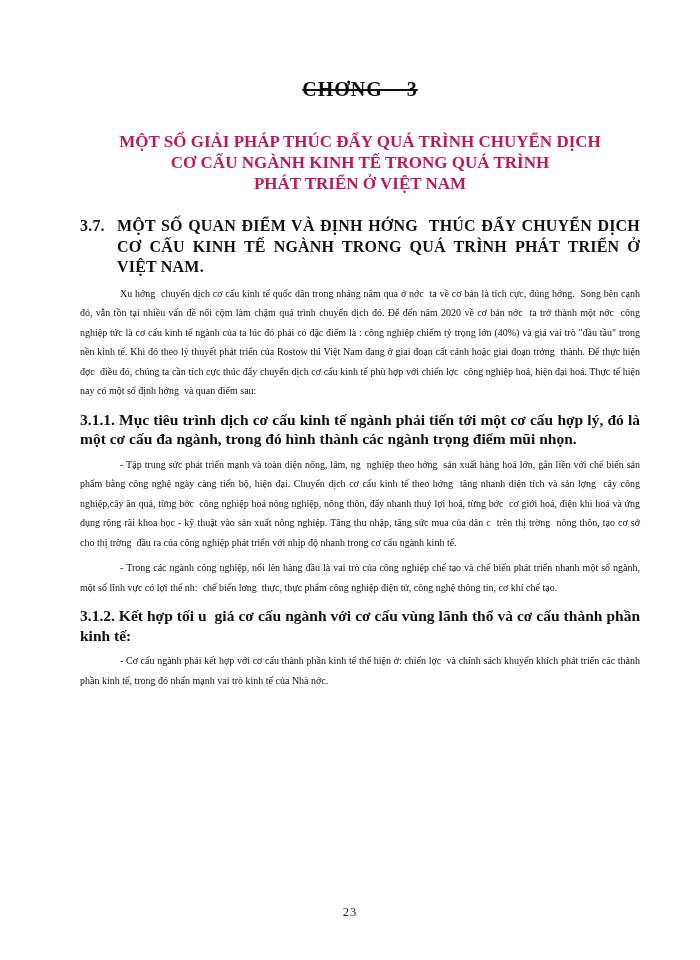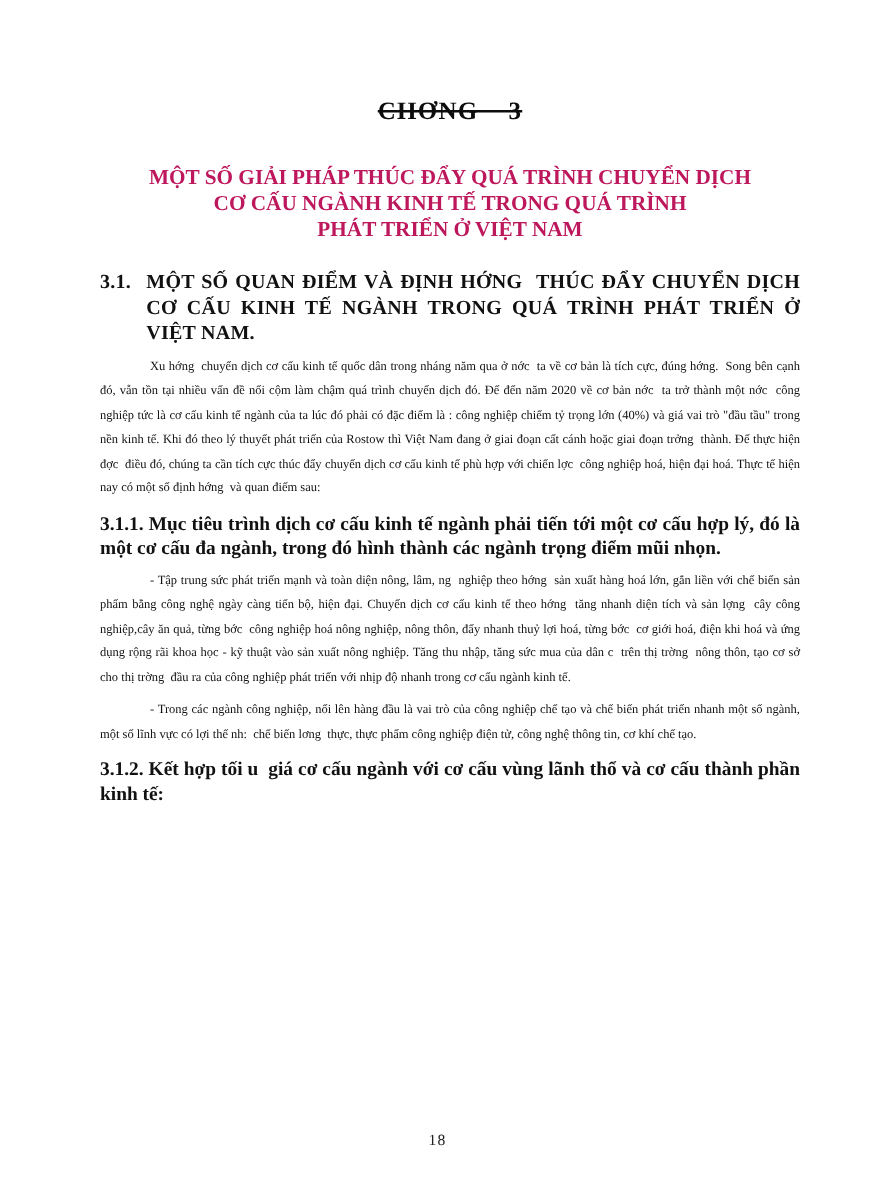--- a/index.html
+++ b/index.html
@@ -78,32 +78,33 @@
 
 <div class="page">
 
   <h1 class="chapter-heading">CHƠNG &nbsp; &nbsp;3</h1>
 
   <h2 class="doc-title">MỘT SỐ GIẢI PHÁP THÚC ĐẨY QUÁ TRÌNH CHUYỂN DỊCH
 CƠ CẤU NGÀNH KINH TẾ TRONG QUÁ TRÌNH
 PHÁT TRIỂN Ở VIỆT NAM</h2>
 
   <div class="section-heading">
-    <span class="sec-num">3.1.</span>
+    <span class="sec-num">3.7.</span>
     <span class="sec-text">MỘT SỐ QUAN ĐIỂM VÀ ĐỊNH HỚNG &nbsp;THÚC ĐẨY CHUYỂN DỊCH CƠ CẤU KINH TẾ NGÀNH TRONG QUÁ TRÌNH PHÁT TRIỂN Ở VIỆT NAM.</span>
   </div>
 
   <p class="body-par">Xu hớng &nbsp;chuyển dịch cơ cấu kinh tế quốc dân trong nháng năm qua ở nớc &nbsp;ta về cơ bản là tích cực, đúng hớng. &nbsp;Song bên cạnh đó, vẫn tồn tại nhiều vấn đề nổi cộm làm chậm quá trình chuyển dịch đó. Để đến năm 2020 về cơ bản nớc &nbsp;ta trở thành một nớc &nbsp;công nghiệp tức là cơ cấu kinh tế ngành của ta lúc đó phải có đặc điểm là : công nghiệp chiếm tỷ trọng lớn (40%) và giá vai trò "đầu tầu" trong nền kinh tế. Khi đó theo lý thuyết phát triển của Rostow thì Việt Nam đang ở giai đoạn cất cánh hoặc giai đoạn trởng &nbsp;thành. Để thực hiện đợc &nbsp;điều đó, chúng ta cần tích cực thúc đẩy chuyển dịch cơ cấu kinh tế phù hợp với chiến lợc &nbsp;công nghiệp hoá, hiện đại hoá. Thực tế hiện nay có một số định hớng &nbsp;và quan điểm sau:</p>
 
   <p class="subsection-heading">3.1.1. Mục tiêu trình dịch cơ cấu kinh tế ngành phải tiến tới một cơ cấu hợp lý, đó là một cơ cấu đa ngành, trong đó hình thành các ngành trọng điểm mũi nhọn.</p>
 
   <p class="body-par">- Tập trung sức phát triển mạnh và toàn diện nông, lâm, ng &nbsp;nghiệp theo hớng &nbsp;sản xuất hàng hoá lớn, gắn liền với chế biến sản phẩm bằng công nghệ ngày càng tiến bộ, hiện đại. Chuyển dịch cơ cấu kinh tế theo hớng &nbsp;tăng nhanh diện tích và sản lợng &nbsp;cây công nghiệp,cây ăn quả, từng bớc &nbsp;công nghiệp hoá nông nghiệp, nông thôn, đẩy nhanh thuỷ lợi hoá, từng bớc &nbsp;cơ giới hoá, điện khi hoá và ứng dụng rộng rãi khoa học - kỹ thuật vào sản xuất nông nghiệp. Tăng thu nhập, tăng sức mua của dân c &nbsp;trên thị trờng &nbsp;nông thôn, tạo cơ sở cho thị trờng &nbsp;đầu ra của công nghiệp phát triển với nhịp độ nhanh trong cơ cấu ngành kinh tế.</p>
 
   <p class="body-par">- Trong các ngành công nghiệp, nổi lên hàng đầu là vai trò của công nghiệp chế tạo và chế biến phát triển nhanh một số ngành, một số lĩnh vực có lợi thế nh: &nbsp;chế biến lơng &nbsp;thực, thực phẩm công nghiệp điện tử, công nghệ thông tin, cơ khí chế tạo.</p>
 
 
   <p class="subsection-heading">3.1.2. Kết hợp tối u &nbsp;giá cơ cấu ngành với cơ cấu vùng lãnh thổ và cơ cấu thành phần kinh tế:</p>
 
+  <p class="body-par">- Cơ cấu ngành phải kết hợp với cơ cấu thành phần kinh tế thể hiện ở: chiến lợc &nbsp;và chính sách khuyến khích phát triển các thành phần kinh tế, trong đó nhấn mạnh vai trò kinh tế của Nhà nớc.</p>
 
 
-  <div class="page-number">18</div>
+  <div class="page-number">23</div>
 
 </div>
 
 </body></html>

